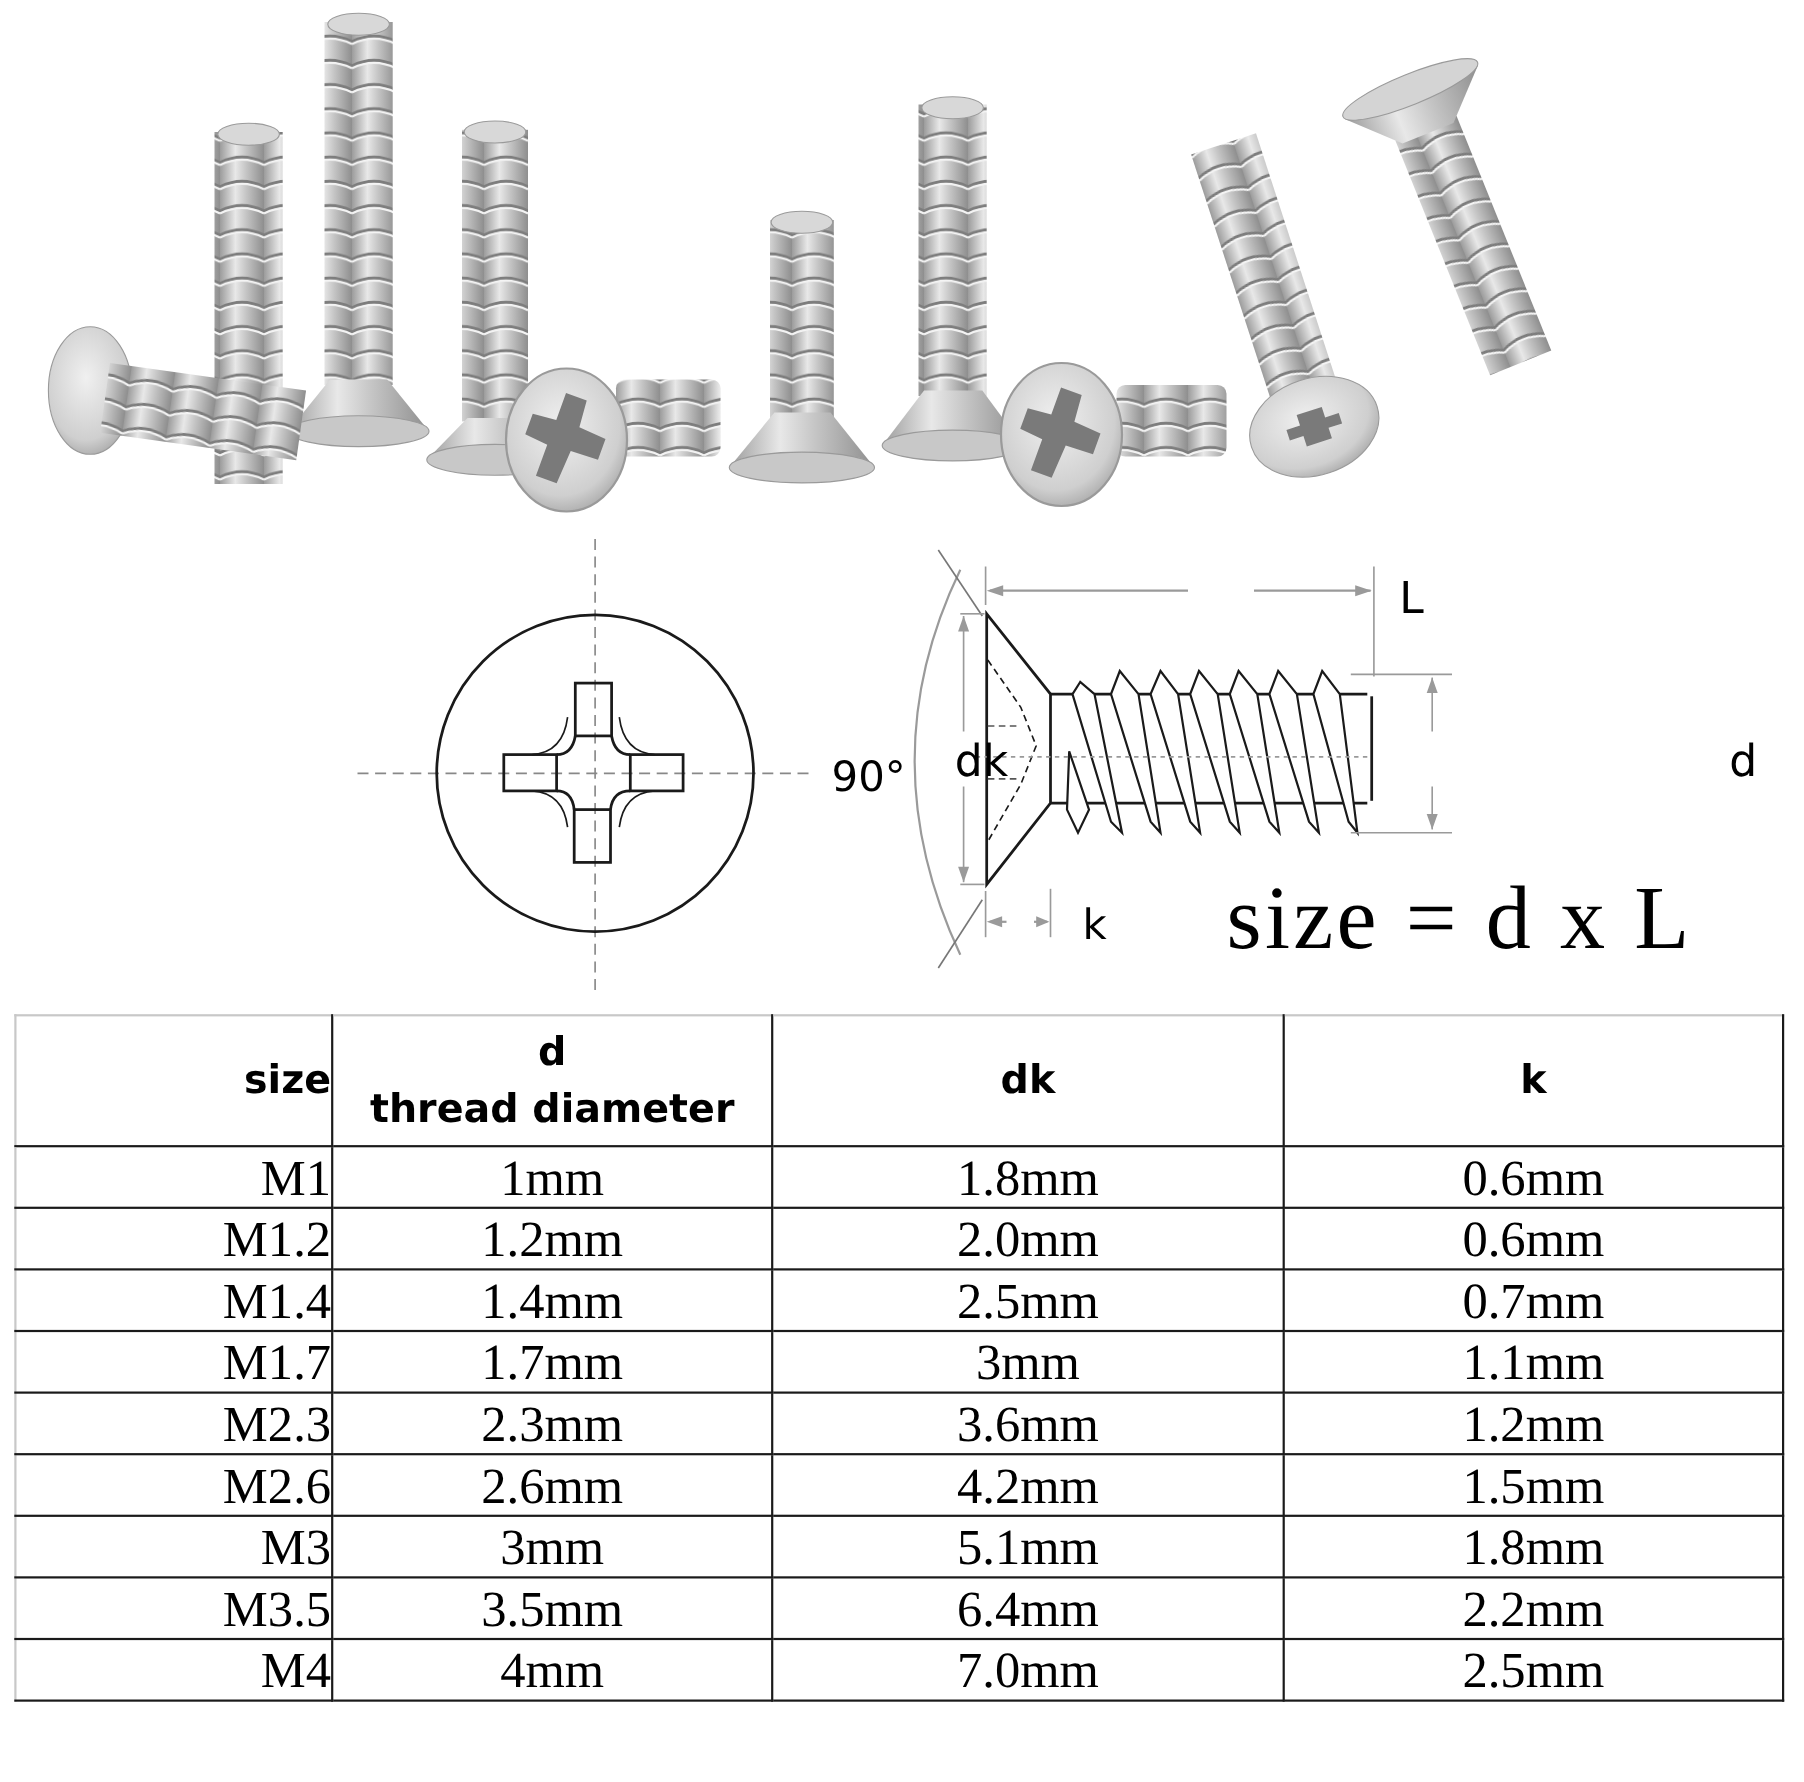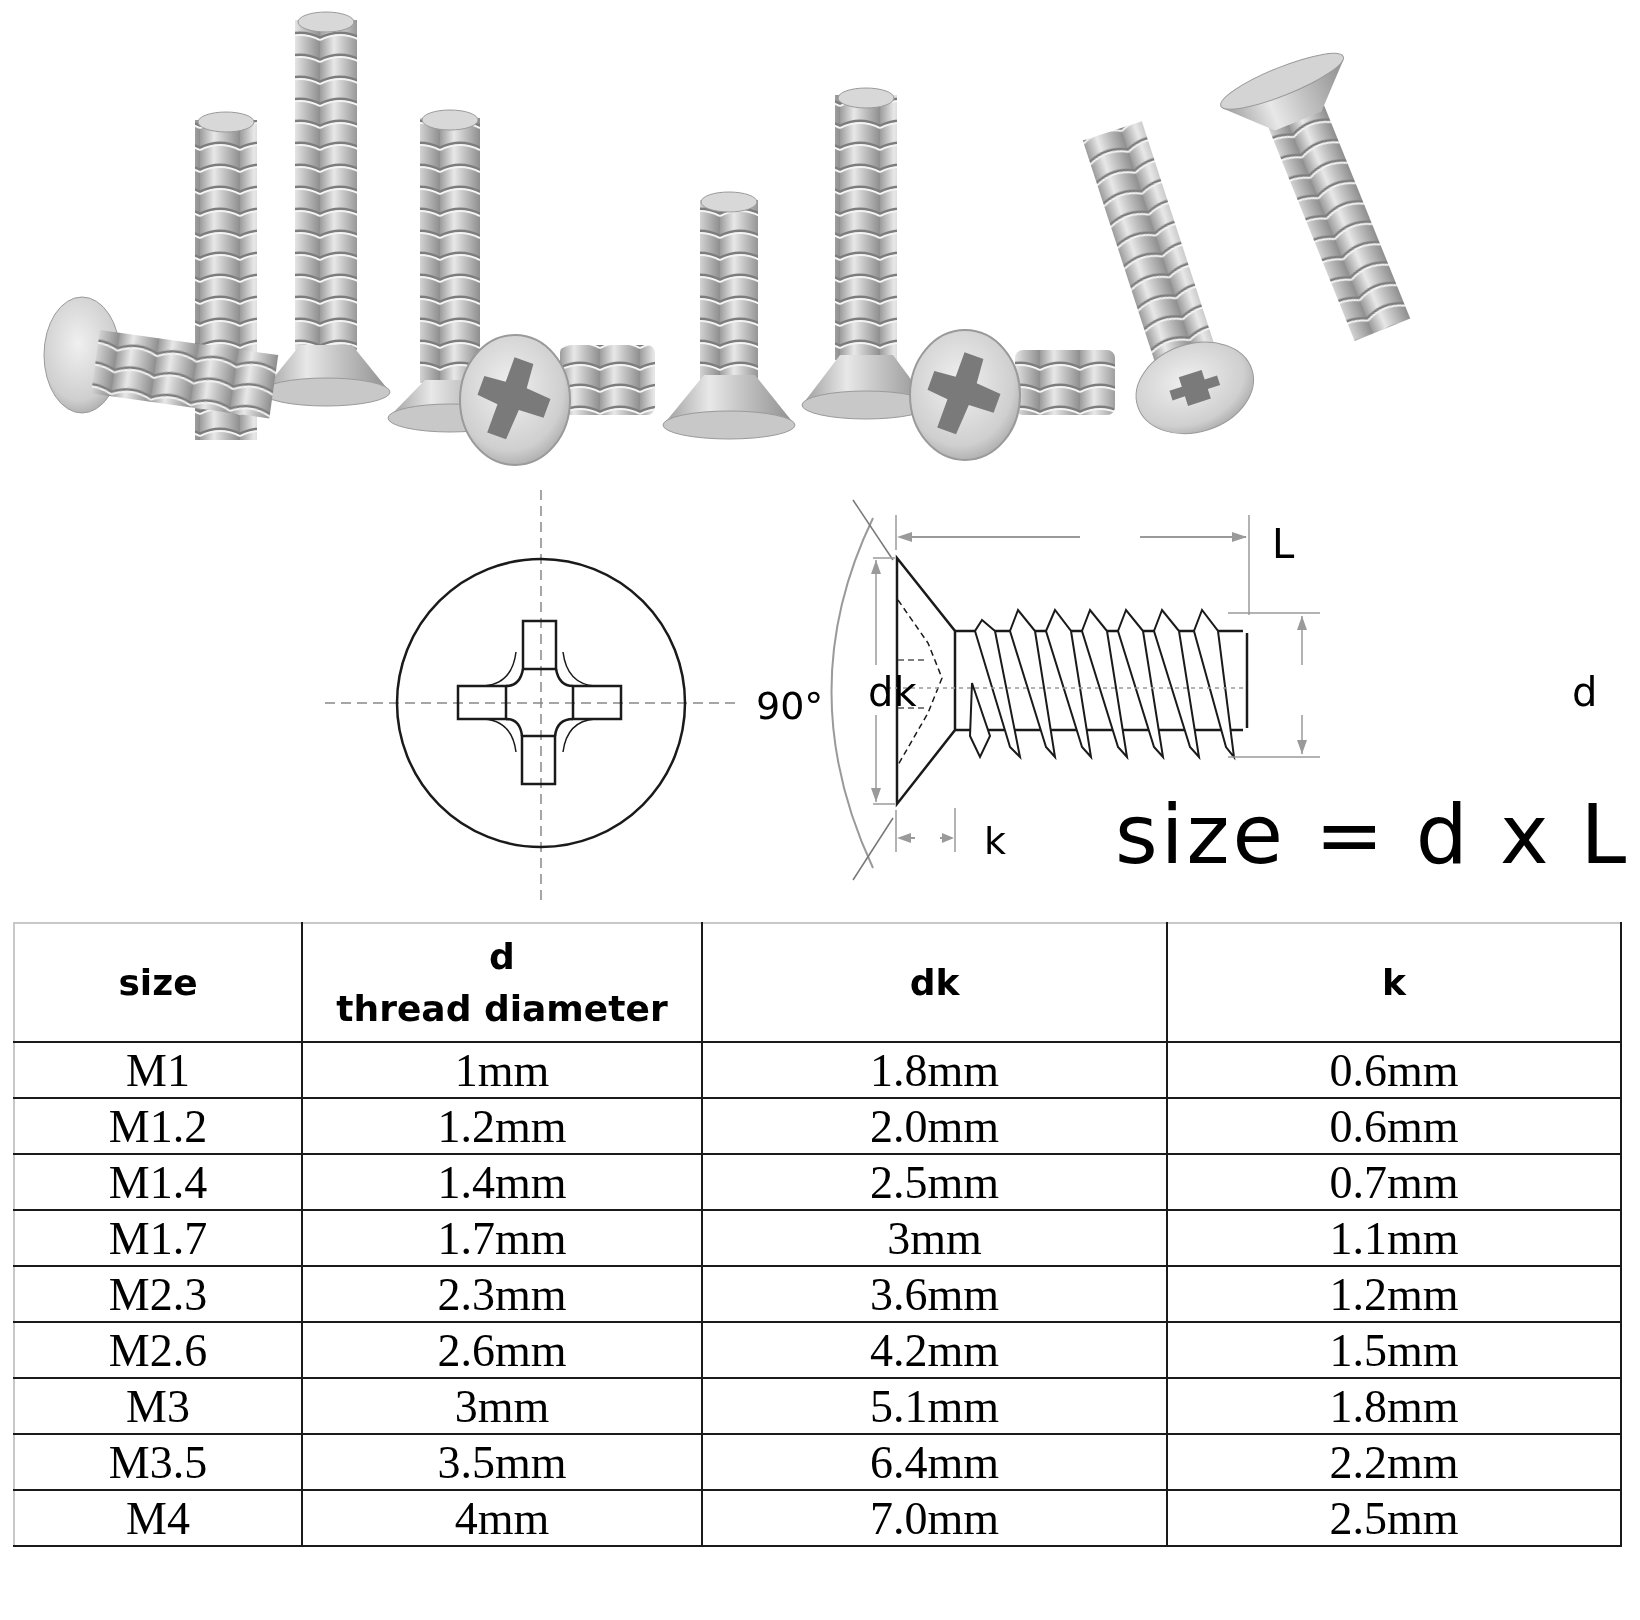--- a/index.html
+++ b/index.html
@@ -11,29 +11,29 @@
 
   
   .diagram { position: absolute; left: 0; top: 480px; width: 1640px; height: 430px; }
   .diagram svg { width: 100%; height: 100%; display: block; }
   .dlabel { position: absolute; font-family: "DejaVu Sans", sans-serif; color: #000; line-height: 1; }
   .lbl-90 { left: 756px; top: 690px; font-size: 38px; }
   .lbl-dk { left: 868px; top: 676px; font-size: 40px; }
   .lbl-L { left: 1272px; top: 528px; font-size: 40px; }
   .lbl-d { left: 1572px; top: 676px; font-size: 40px; }
   .lbl-k { left: 984px; top: 826px; font-size: 38px; }
-  .formula { position: absolute; left: 1115px; top: 800px; font-size: 82px; letter-spacing: 3px; line-height: 1; }
+  .formula { position: absolute; left: 1115px; top: 800px; font-size: 82px; letter-spacing: 3px; line-height: 1; font-family: Liberation Serif, serif; }
 
   
   .spec-table { position: absolute; left: 13px; top: 922px; width: 1607px; border-collapse: collapse; table-layout: fixed; }
   .spec-table th, .spec-table td { border: 2px solid #1a1a1a; text-align: center; vertical-align: middle; padding: 0; }
   .spec-table th { height: 117px; font-weight: bold; font-size: 36px; line-height: 52px; font-family: "DejaVu Sans", sans-serif; }
   .spec-table td { height: 54px; font-size: 46px; font-family: Liberation Serif, serif; }
   .spec-table tr:first-child th { border-top-color: #c8c8c8; }
-  .spec-table th:first-child, .spec-table td:first-child { border-left-color: #c8c8c8; }
+  .spec-table th:first-child, .spec-table td:first-child { border-left-color: #c8c8c8; text-align: right; }
   col.c1 { width: 288px; } col.c2 { width: 400px; } col.c3 { width: 465px; } col.c4 { width: 454px; }
   .hdr-line { display: block; }
 </style>
 </head>
 <body>
 
 <div class="photo">
   <svg viewBox="0 0 1640 480" xmlns="http://www.w3.org/2000/svg">
     <defs>
       <linearGradient id="steel" x1="0" y1="0" x2="1" y2="0">

